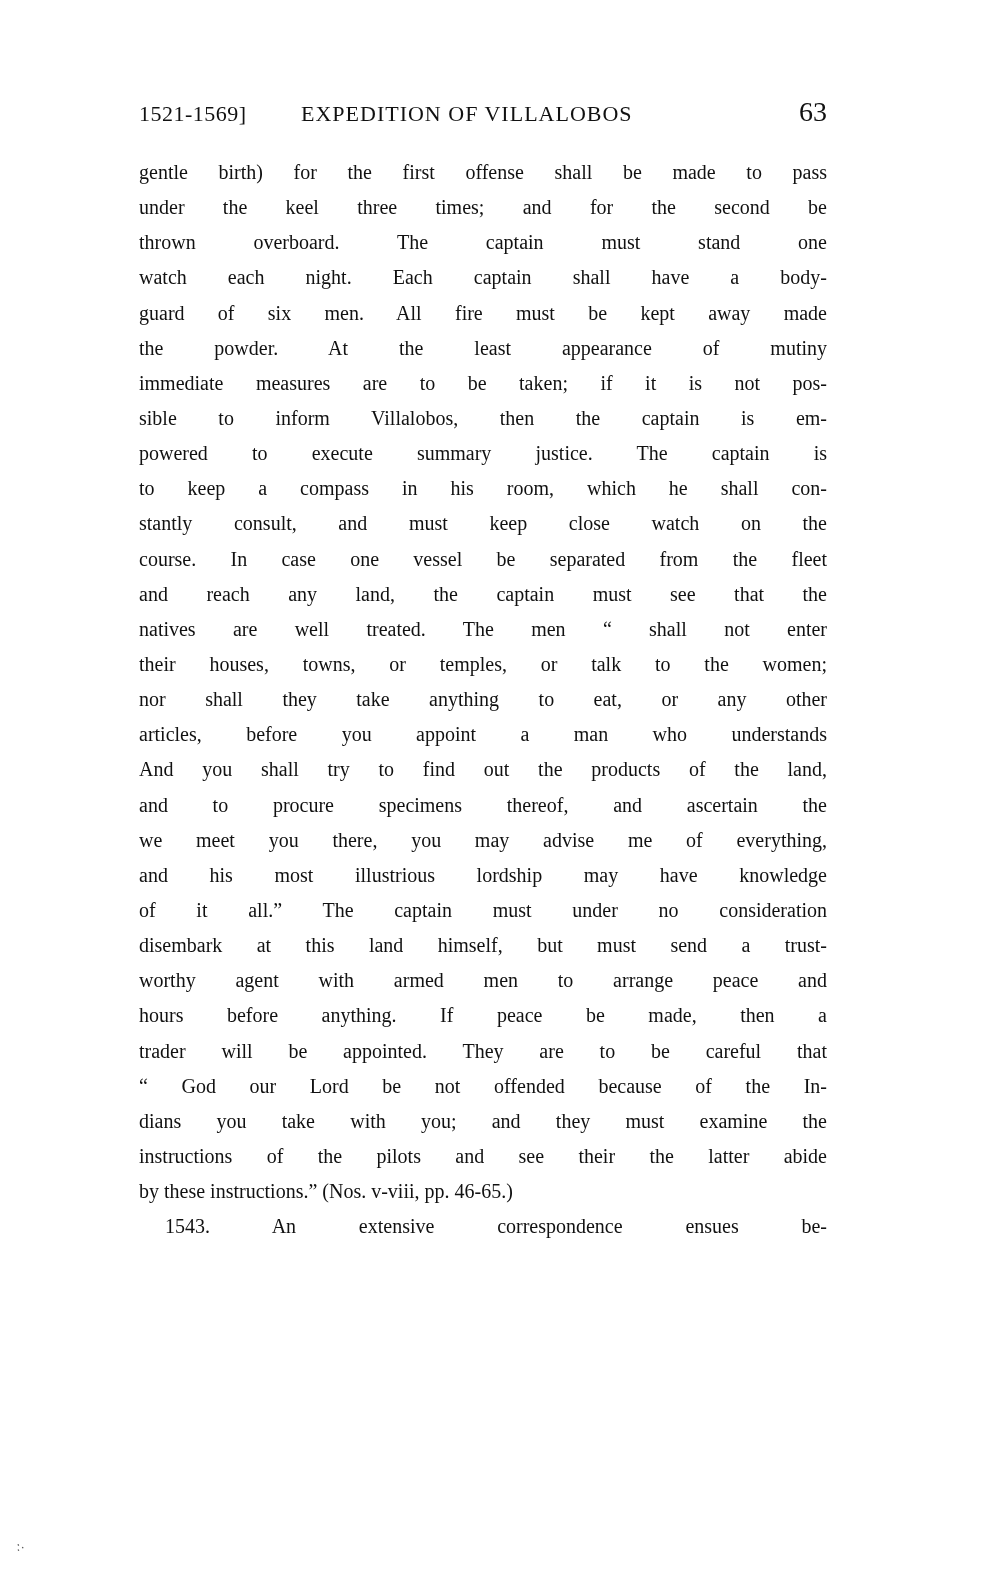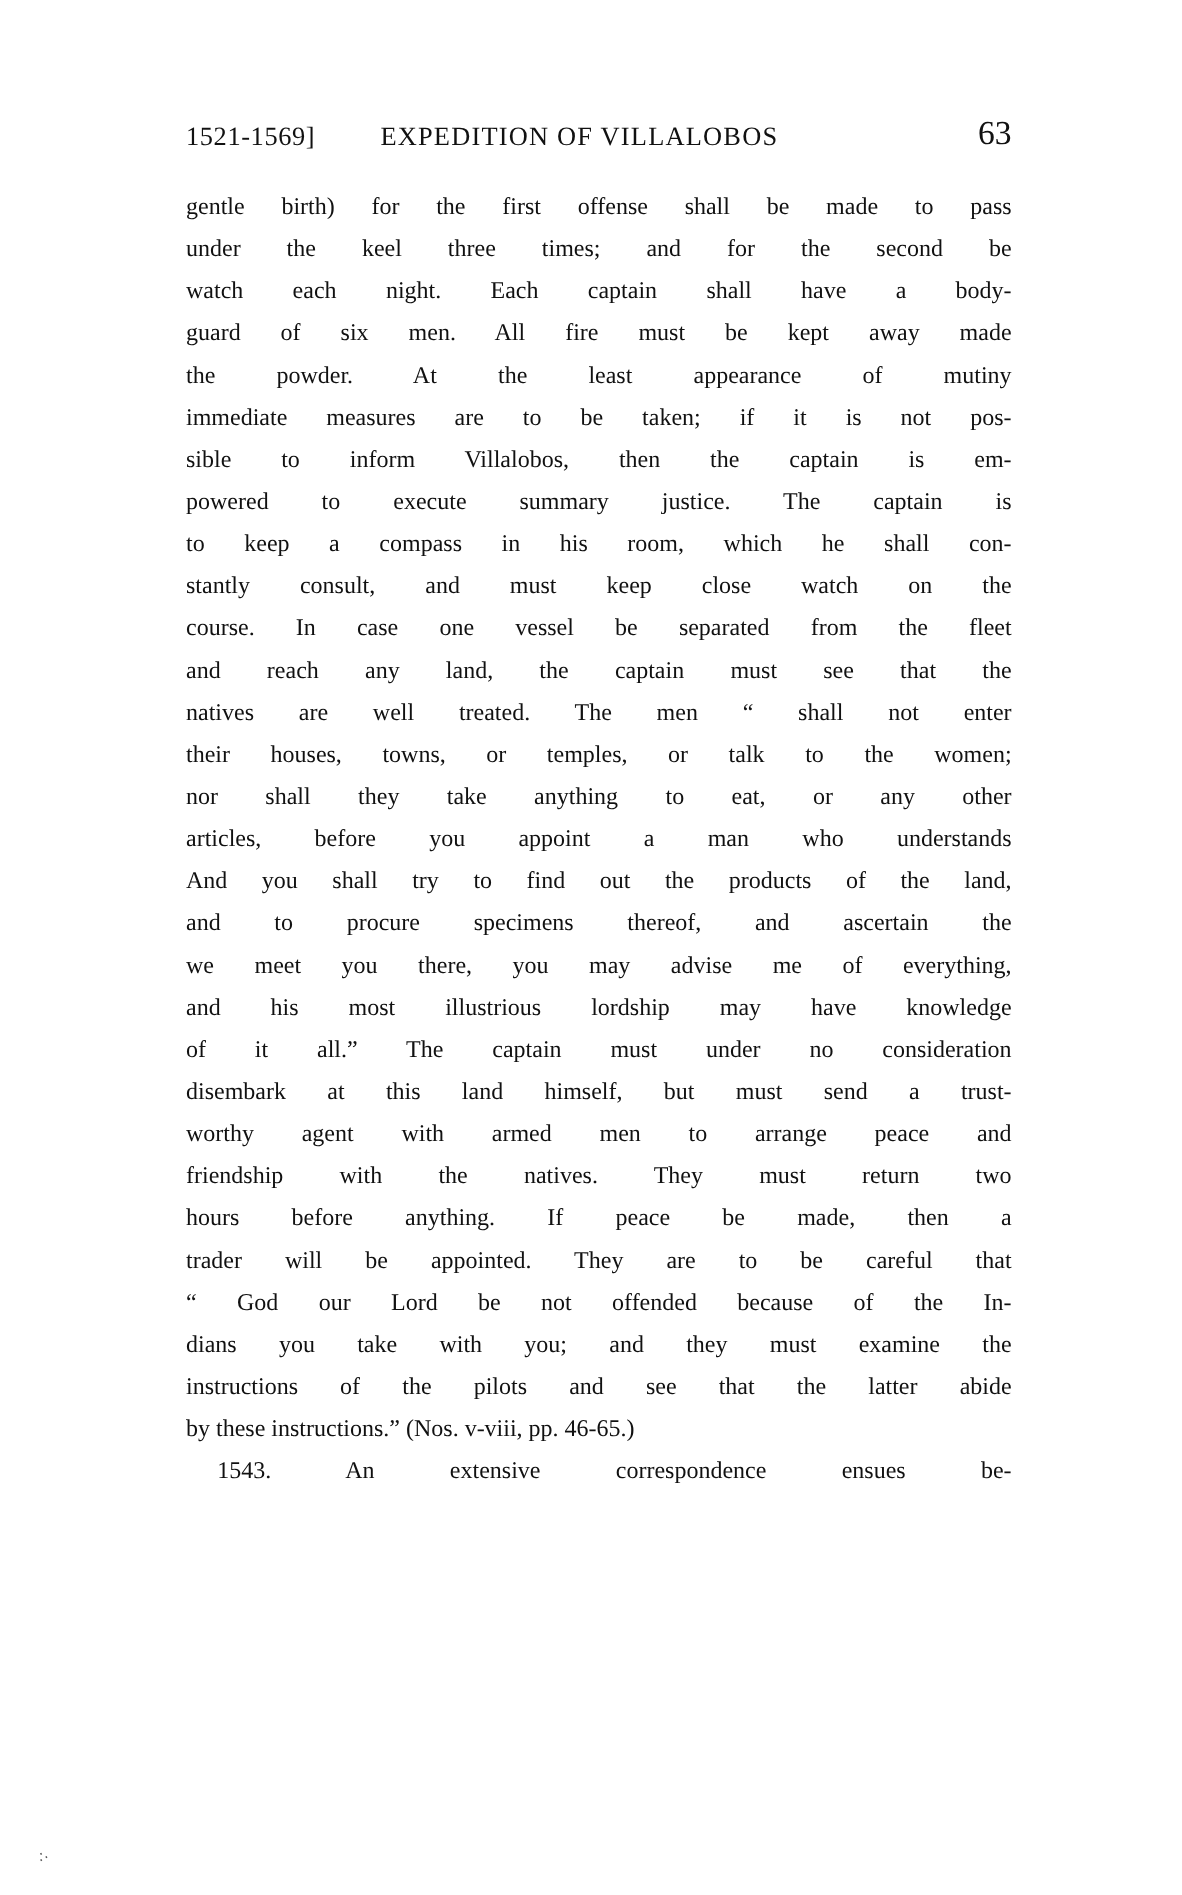--- a/index.html
+++ b/index.html
@@ -14,21 +14,20 @@
       overflow: hidden;
       color: #111111;
       font-family: "Liberation Serif", "DejaVu Serif", serif;
     }
     .page {
       position: absolute;
       left: 0;
       top: 0;
       width: 779px;
       height: 1579px;
-      margin-left: 16px;
     }
     .running-head {
       position: absolute;
       top: 96px;
       left: 139px;
       width: 688px;
       height: 36px;
       font-size: 22px;
       line-height: 36px;
     }
@@ -88,20 +87,21 @@
 
   <div class="running-head">
     <span class="rh-left">1521-1569]</span>
     <span class="rh-center">EXPEDITION OF VILLALOBOS</span>
     <span class="rh-right">63</span>
   </div>
 
   <div class="body-text">
     <span class="line">gentle birth) for the first offense shall be made to pass</span>
     <span class="line">under the keel three times; and for the second be</span>
+    <span class="line">thrown overboard.  The captain must stand one</span>
     <span class="line">watch each night.  Each captain shall have a body-</span>
     <span class="line">guard of six men.  All fire must be kept away made</span>
     <span class="line">the powder.  At the least appearance of mutiny</span>
     <span class="line">immediate measures are to be taken; if it is not pos-</span>
     <span class="line">sible to inform Villalobos, then the captain is em-</span>
     <span class="line">powered to execute summary justice.  The captain is</span>
     <span class="line">to keep a compass in his room, which he shall con-</span>
     <span class="line">stantly consult, and must keep close watch on the</span>
     <span class="line">course.  In case one vessel be separated from the fleet</span>
     <span class="line">and reach any land, the captain must see that the</span>
@@ -109,24 +109,23 @@
     <span class="line">their houses, towns, or temples, or talk to the women;</span>
     <span class="line">nor shall they take anything to eat, or any other</span>
     <span class="line">articles, before you appoint a man who understands</span>
     <span class="line">And you shall try to find out the products of the land,</span>
     <span class="line">and to procure specimens thereof, and ascertain the</span>
     <span class="line">we meet you there, you may advise me of everything,</span>
     <span class="line">and his most illustrious lordship may have knowledge</span>
     <span class="line">of it all.”  The captain must under no consideration</span>
     <span class="line">disembark at this land himself, but must send a trust-</span>
     <span class="line">worthy agent with armed men to arrange peace and</span>
-    <span class="line">friendship with the natives.  They must return two</span>
     <span class="line">hours before anything.  If peace be made, then a</span>
     <span class="line">trader will be appointed.  They are to be careful that</span>
     <span class="line">“ God our Lord be not offended because of the In-</span>
     <span class="line">dians you take with you; and they must examine the</span>
-    <span class="line">instructions of the pilots and see that the latter abide</span>
+    <span class="line">instructions of the pilots and see their the latter abide</span>
     <span class="line last">by these instructions.”  (Nos. v-viii, pp. 46-65.)</span>
     <span class="line indent">1543.  An extensive correspondence ensues be-</span>
   </div>
 
   <span class="corner-mark">∴</span>
 </div>
 
 </body></html>

